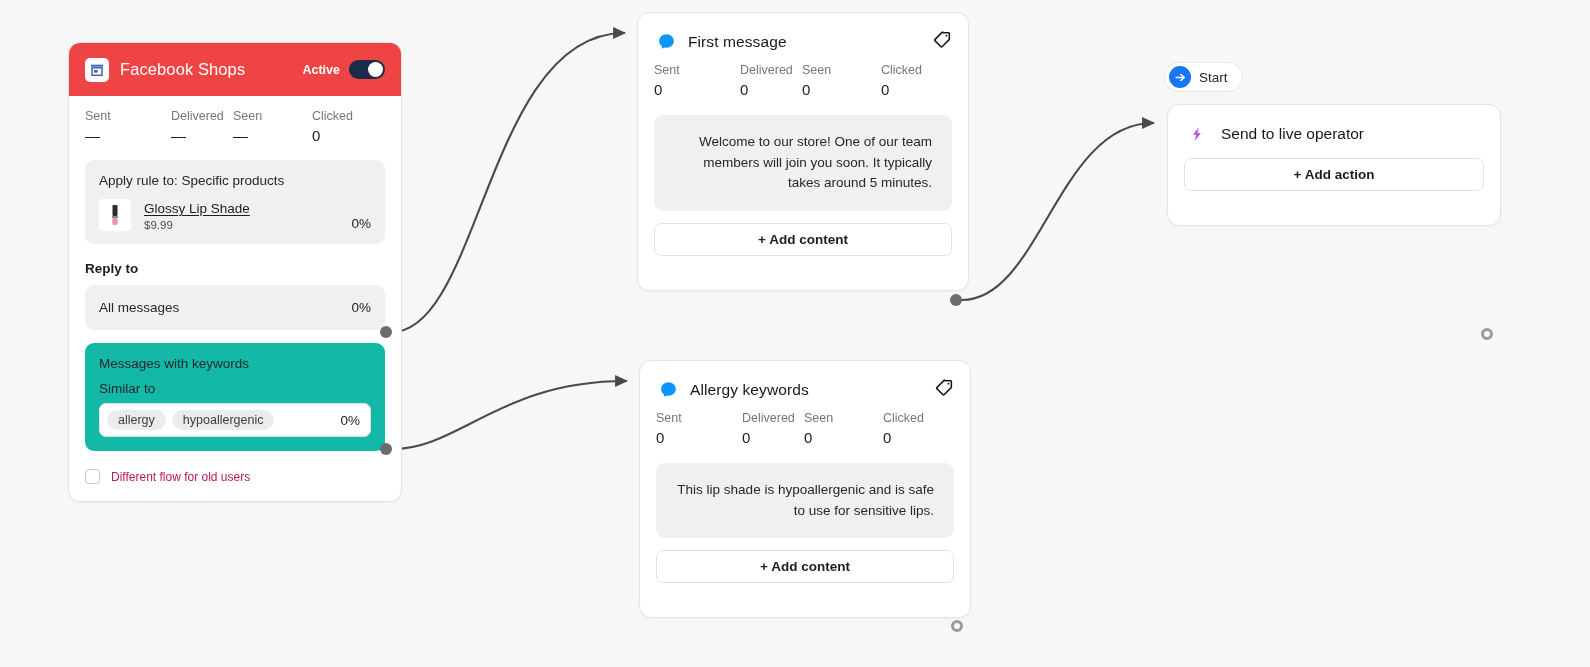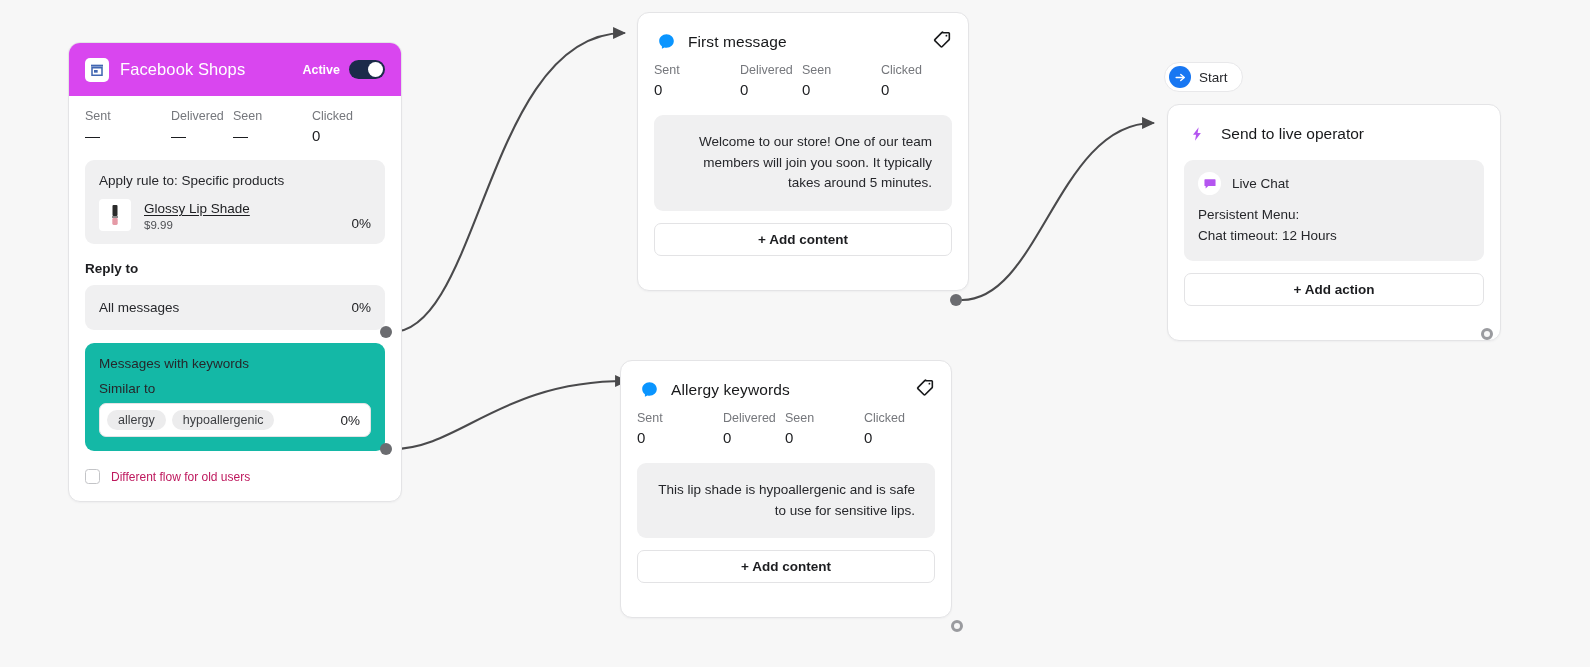--- a/index.html
+++ b/index.html
@@ -19,21 +19,21 @@
   #edges { position: absolute; left: 0; top: 0; width: 1590px; height: 667px;
            pointer-events: none; z-index: 1; }
 
   
   .node { position: absolute; background: #ffffff; border: 1px solid #e4e4e6;
           border-radius: 12px; z-index: 2;
           box-shadow: 0 1px 2px rgba(16,24,40,.04); }
 
   
   #shops-node { left: 68px; top: 42px; width: 334px; }
-  .shops-head { height: 53px; background: #d946ef; border-radius: 11px 11px 0 0;
+  .shops-head { height: 53px; background: #ef4444; border-radius: 11px 11px 0 0;
                 display: flex; align-items: center; padding: 0 16px; }
   .fb-glyph { width: 24px; height: 24px; background: #ffffff; border-radius: 5px;
               flex: 0 0 24px; display: flex; align-items: center; justify-content: center; }
   .shops-title { color: #fff; font-size: 16.5px; margin-left: 11px; letter-spacing: .1px; }
   .shops-toggle-wrap { margin-left: auto; display: flex; align-items: center; gap: 9px; }
   .active-lbl { color: #fff; font-size: 12.5px; font-weight: 700; }
   .toggle { width: 36px; height: 19px; border-radius: 10px; background: #1c2b4a;
             position: relative; }
   .toggle .knob { position: absolute; width: 15px; height: 15px; border-radius: 50%;
                   background: #fff; top: 2px; right: 2px; }
@@ -79,21 +79,21 @@
             margin-top: 9px; height: 34px; display: flex; align-items: center;
             justify-content: center; font-size: 13.5px; font-weight: 700; color: #1c1d20; }
   .chk-row { display: flex; align-items: center; padding: 18px 16px 17px 16px; }
   .chk { width: 15px; height: 15px; border: 1.5px solid #c3c4c7; border-radius: 3.5px;
          background: #fff; flex: 0 0 15px; }
   .chk-row .lbl { font-size: 12px; color: #be185d; margin-left: 11px; }
 
   
   .msg-node { width: 332px; }
   #msg-first { left: 637px; top: 12px; }
-  #msg-allergy { left: 620px; top: 360px; }
+  #msg-allergy { left: 639px; top: 360px; }
   .msg-head { display: flex; align-items: center; padding: 16px 16px 0 16px; }
   .msg-badge { width: 25px; height: 25px; border-radius: 6px; background: #fff;
                flex: 0 0 25px; display: flex; align-items: center; justify-content: center; }
   .msg-title { font-size: 15.5px; color: #17181a; margin-left: 9px; letter-spacing: .1px; }
   .tag-ico { margin-left: auto; }
   .msg-stats { display: flex; padding: 8px 16px 0 16px; }
   .msg-stats .m0 { width: 86px; }
   .msg-stats .m1 { width: 62px; }
   .msg-stats .m2 { width: 79px; }
   .bubble { background: #f0f0f1; border-radius: 9px; margin: 14px 16px 0 16px;
@@ -324,30 +324,18 @@
 
   <div class="node" id="op-node">
     <div class="op-head">
       <span class="op-badge">
         <svg width="16" height="16" viewBox="0 0 24 24" fill="#b455f0">
           <path d="M14.5 2 6 13.2h4.6L9 22l8.8-11.6h-4.9z"></path>
         </svg>
       </span>
       <span class="op-title">Send to live operator</span>
     </div>
-    <div class="op-box">
-      <div class="op-chan">
-        <span class="chan-badge">
-          <svg width="14" height="14" viewBox="0 0 24 24" fill="#b455f0">
-            <path d="M3.5 4h17a1 1 0 0 1 1 1v9.5a1 1 0 0 1-1 1H9l-4.5 4v-4H3.5a1 1 0 0 1-1-1V5a1 1 0 0 1 1-1z"></path>
-          </svg>
-        </span>
-        <span class="chan-lbl">Live Chat</span>
-      </div>
-      <div class="op-line">Persistent Menu:</div>
-      <div class="op-line" style="margin-top:0">Chat timeout: 12 Hours</div>
-    </div>
     <div class="add-btn">+  Add action</div>
     <div class="node-foot"></div>
   </div>
   <span class="handle hollow" style="left:1481px; top:328px;"></span>
 
 </div>
 
 </body></html>

